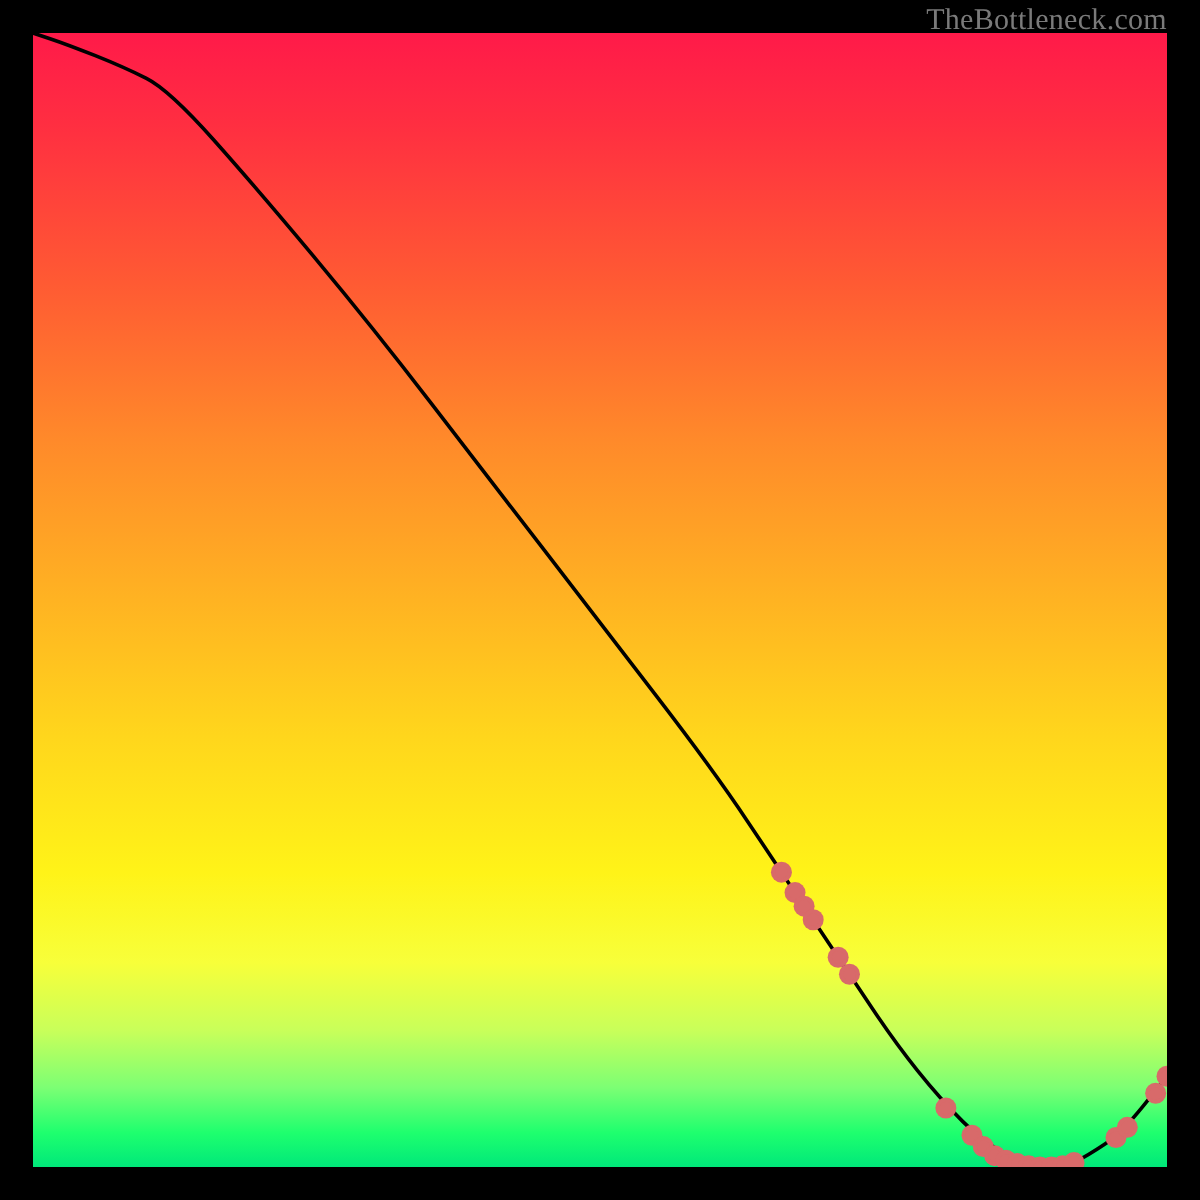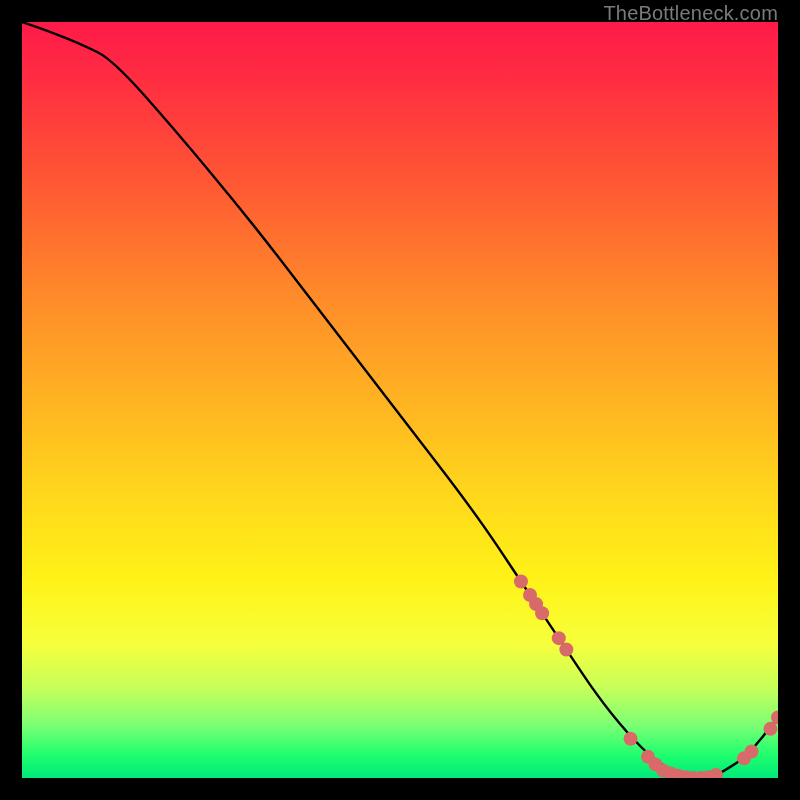--- a/index.html
+++ b/index.html
@@ -48,20 +48,21 @@
   }
   .watermark {
     position: absolute;
     top: 2px;
     right: 22px;
     color: #7a7a7a;
     font-size: 20px;
     font-weight: 500;
     letter-spacing: 0.2px;
     user-select: none;
+    font-family: Liberation Serif, serif;
   }
 </style>
 </head>
 <body>
 
 <div class="frame">
   <div class="plot">
     <svg class="overlay" viewBox="0 0 756 756" preserveAspectRatio="none">
       <path id="curve-path" fill="none" stroke="#000000" stroke-width="2.4" stroke-linecap="round" stroke-linejoin="round" d="M 0.00 0.00 Q 0.00 0.00 11.34 3.78 Q 22.68 7.56 41.58 15.12 Q 60.48 22.68 75.60 30.24 Q 90.72 37.80 120.96 71.82 Q 151.20 105.84 189.00 151.20 Q 226.80 196.56 264.60 245.70 Q 302.40 294.84 340.20 343.98 Q 378.00 393.12 415.80 442.26 Q 453.60 491.40 476.28 525.42 Q 498.96 559.44 506.52 570.78 Q 514.08 582.12 529.20 604.80 Q 544.32 627.48 559.44 650.16 Q 574.56 672.84 589.68 691.74 Q 604.80 710.64 619.92 725.76 Q 635.04 740.88 650.16 748.44 Q 665.28 756.00 676.62 756.00 Q 687.96 756.00 695.52 752.22 Q 703.08 748.44 714.42 740.88 Q 725.76 733.32 740.88 714.42 L 756.00 695.52"></path>
       <g id="markers-group">

